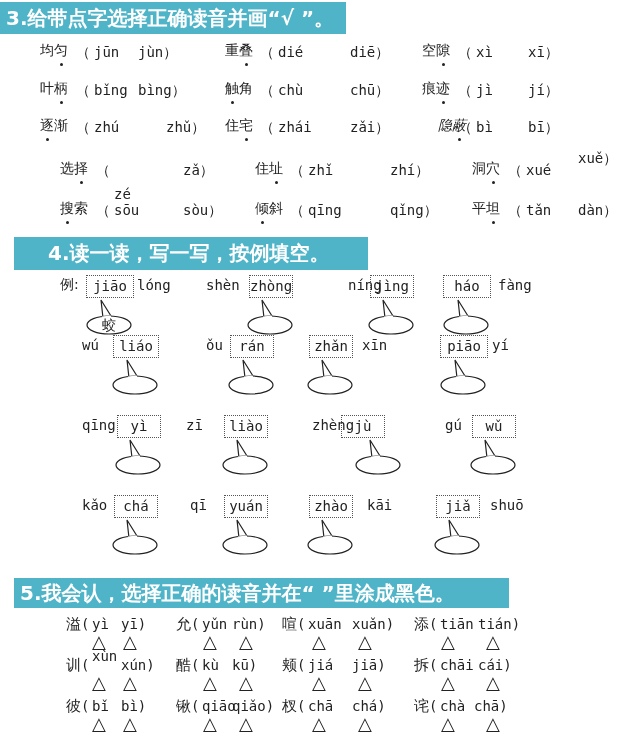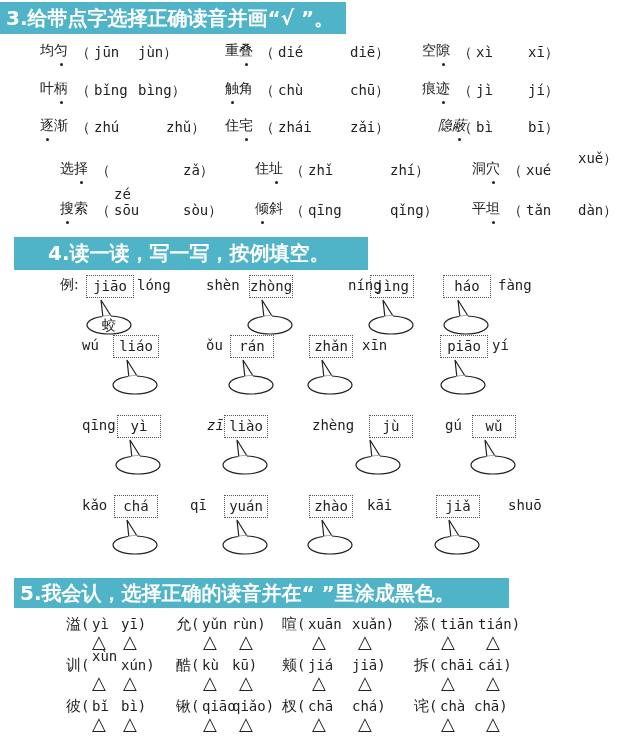--- a/index.html
+++ b/index.html
@@ -153,29 +153,29 @@
         <ellipse cx="24" cy="27" rx="22" ry="9" fill="#fff" stroke="#222" stroke-width="1.2"></ellipse>
         <path d="M17 19.5 L26 18.5" stroke="#fff" stroke-width="2.2"></path>
       </svg></div>
     <span class="plain" style="left: 82px; top: 415px;">qīng</span>
     <div class="box" style="left: 117px; top: 415px; width: 42px;">yì</div>
     <div class="bubble" style="left: 114px; top: 438px;"><svg width="48" height="36" viewBox="0 0 48 36">
         <path d="M18 20 L16 2 L26 18" fill="#fff" stroke="#222" stroke-width="1.2"></path>
         <ellipse cx="24" cy="27" rx="22" ry="9" fill="#fff" stroke="#222" stroke-width="1.2"></ellipse>
         <path d="M17 19.5 L26 18.5" stroke="#fff" stroke-width="2.2"></path>
       </svg></div>
-    <span class="plain" style="left: 207px; top: 415px; font-style: italic;">zī</span>
+    <span class="plain" style="left: 186px; top: 415px;">zī</span>
     <div class="box" style="left: 224px; top: 415px; width: 42px;">liào</div>
     <div class="bubble" style="left: 221px; top: 438px;"><svg width="48" height="36" viewBox="0 0 48 36">
         <path d="M18 20 L16 2 L26 18" fill="#fff" stroke="#222" stroke-width="1.2"></path>
         <ellipse cx="24" cy="27" rx="22" ry="9" fill="#fff" stroke="#222" stroke-width="1.2"></ellipse>
         <path d="M17 19.5 L26 18.5" stroke="#fff" stroke-width="2.2"></path>
       </svg></div>
     <span class="plain" style="left: 312px; top: 415px;">zhèng</span>
-    <div class="box" style="left: 369px; top: 415px; width: 42px;">jù</div>
+    <div class="box" style="left: 341px; top: 415px; width: 42px;">jù</div>
     <div class="bubble" style="left: 354px; top: 438px;"><svg width="48" height="36" viewBox="0 0 48 36">
         <path d="M18 20 L16 2 L26 18" fill="#fff" stroke="#222" stroke-width="1.2"></path>
         <ellipse cx="24" cy="27" rx="22" ry="9" fill="#fff" stroke="#222" stroke-width="1.2"></ellipse>
         <path d="M17 19.5 L26 18.5" stroke="#fff" stroke-width="2.2"></path>
       </svg></div>
     <span class="plain" style="left: 445px; top: 415px;">gú</span>
     <div class="box" style="left: 472px; top: 415px; width: 42px;">wǔ</div>
     <div class="bubble" style="left: 469px; top: 438px;"><svg width="48" height="36" viewBox="0 0 48 36">
         <path d="M18 20 L16 2 L26 18" fill="#fff" stroke="#222" stroke-width="1.2"></path>
         <ellipse cx="24" cy="27" rx="22" ry="9" fill="#fff" stroke="#222" stroke-width="1.2"></ellipse>
@@ -196,21 +196,21 @@
         <path d="M17 19.5 L26 18.5" stroke="#fff" stroke-width="2.2"></path>
       </svg></div>
     <div class="box" style="left: 309px; top: 495px; width: 42px;">zhào</div>
     <span class="plain" style="left: 367px; top: 495px;">kāi</span>
     <div class="bubble" style="left: 306px; top: 518px;"><svg width="48" height="36" viewBox="0 0 48 36">
         <path d="M18 20 L16 2 L26 18" fill="#fff" stroke="#222" stroke-width="1.2"></path>
         <ellipse cx="24" cy="27" rx="22" ry="9" fill="#fff" stroke="#222" stroke-width="1.2"></ellipse>
         <path d="M17 19.5 L26 18.5" stroke="#fff" stroke-width="2.2"></path>
       </svg></div>
     <div class="box" style="left: 436px; top: 495px; width: 42px;">jiǎ</div>
-    <span class="plain" style="left: 508px; top: 495px; text-align: right;">shuō</span>
+    <span class="plain" style="left: 490px; top: 495px; text-align: right;">shuō</span>
     <div class="bubble" style="left: 433px; top: 518px;"><svg width="48" height="36" viewBox="0 0 48 36">
         <path d="M18 20 L16 2 L26 18" fill="#fff" stroke="#222" stroke-width="1.2"></path>
         <ellipse cx="24" cy="27" rx="22" ry="9" fill="#fff" stroke="#222" stroke-width="1.2"></ellipse>
         <path d="M17 19.5 L26 18.5" stroke="#fff" stroke-width="2.2"></path>
       </svg></div>
   </div>
 <span class="abs cn" style="left:60px;top:276px;font-size:14px;">例:</span>
 
 <div class="hdr" style="left:14px;top:578px;width:495px;height:30px;line-height:30px;">5.我会认，选择正确的读音并在“  ”里涂成黑色。</div>
 

